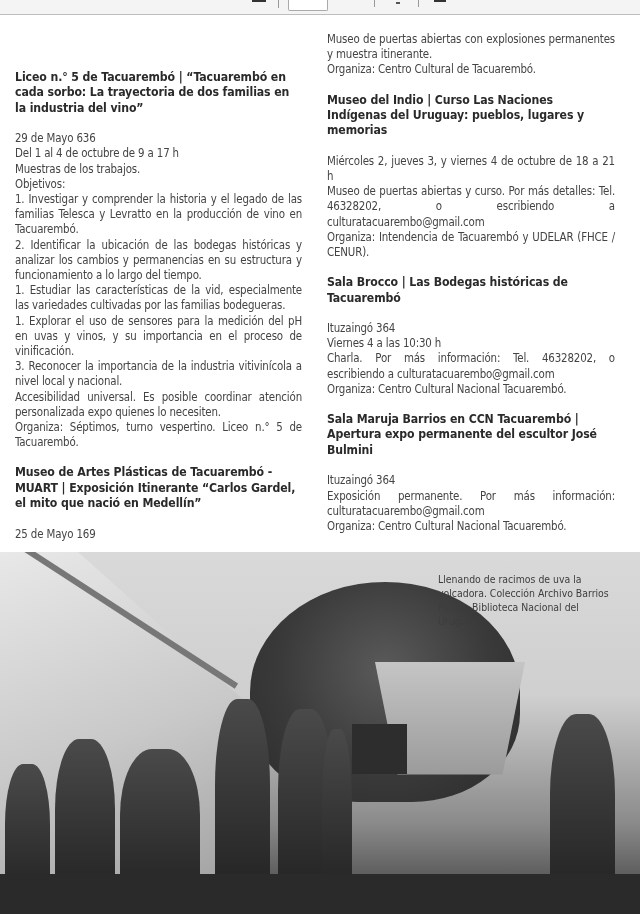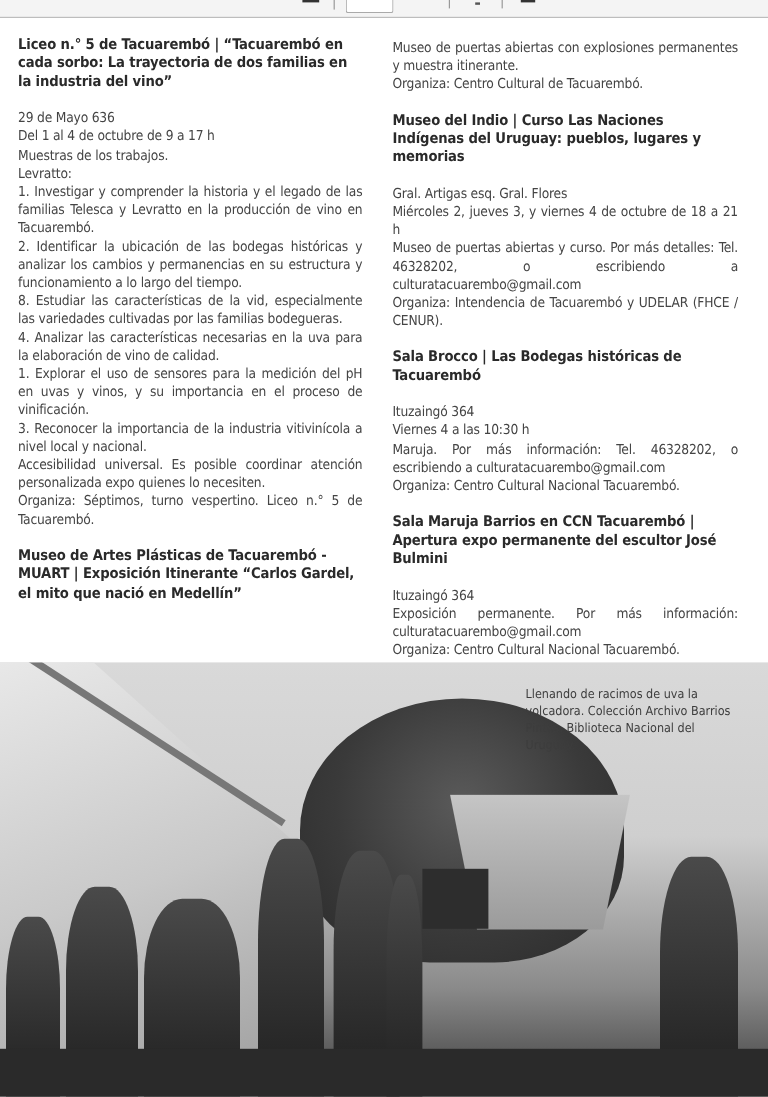--- a/index.html
+++ b/index.html
@@ -11,21 +11,21 @@
   .tb-item { position: absolute; top: 0; }
   .tb-dash { left: 252px; top: 0; width: 14px; height: 2px; background: #333; }
   .tb-sep1 { left: 278px; top: 0; width: 1px; height: 8px; background: #999; }
   .tb-page { left: 288px; top: 0; width: 40px; height: 11px; background: #fff; border: 1px solid #aaa; border-top: none; border-radius: 0 0 2px 2px; }
   .tb-sep2 { left: 374px; top: 0; width: 1px; height: 7px; background: #999; }
   .tb-icon { left: 396px; top: 0; width: 4px; height: 4px; border-bottom: 2px solid #555; }
   .tb-sep3 { left: 418px; top: 0; width: 1px; height: 7px; background: #999; }
   .tb-icon2 { left: 434px; top: 0; width: 12px; height: 2px; background: #333; }
 
   .col { position: absolute; top: 30px; font-size: 11.4px; line-height: 15.2px; text-align: justify; }
-  .col-left { left: 15px; width: 287px; }
+  .col-left { left: 15px; width: 287px; margin-top: 40px; }
   .col-right { left: 327px; width: 288px; top: 32px; }
 
   .event-title { font-weight: bold; color: #2a2a2a; font-size: 12.2px; line-height: 15.4px; text-align: left; margin-bottom: 15px; letter-spacing: -0.1px; }
   .line { display: block; color: #444; letter-spacing: -0.15px; }
   .event { margin-bottom: 15px; }
 
   .photo { position: absolute; left: 0; top: 552px; width: 640px; height: 362px; overflow: hidden;
     background: linear-gradient(180deg, #d9d9d9 0%, #cfcfcf 40%, #8a8a8a 75%, #3c3c3c 100%); }
   .photo .building { position: absolute; left: 0; top: 0; width: 260px; height: 362px;
     background: linear-gradient(160deg, #e8e8e8 0%, #c9c9c9 50%, #9a9a9a 100%); clip-path: polygon(0 0, 30% 0, 100% 45%, 100% 100%, 0 100%); }
@@ -51,52 +51,51 @@
   <div class="tb-item tb-sep3"></div>
   <div class="tb-item tb-icon2"></div>
 </div>
 
 <div class="col col-left">
   <div class="event">
     <div class="event-title">Liceo n.° 5 de Tacuarembó | “Tacuarembó en cada sorbo: La trayectoria de dos familias en la industria del vino”</div>
     <span class="line">29 de Mayo 636</span>
     <span class="line">Del 1 al 4 de octubre de 9 a 17 h</span>
     <span class="line">Muestras de los trabajos.</span>
-    <span class="line">Levratto:</span>
+    <span class="line">Objetivos:</span>
     <span class="line">1. Investigar y comprender la historia y el legado de las familias Telesca y Levratto en la producción de vino en Tacuarembó.</span>
     <span class="line">2. Identificar la ubicación de las bodegas históricas y analizar los cambios y permanencias en su estructura y funcionamiento a lo largo del tiempo.</span>
-    <span class="line">8. Estudiar las características de la vid, especialmente las variedades cultivadas por las familias bodegueras.</span>
-    <span class="line">4. Analizar las características necesarias en la uva para la elaboración de vino de calidad.</span>
+    <span class="line">1. Estudiar las características de la vid, especialmente las variedades cultivadas por las familias bodegueras.</span>
     <span class="line">1. Explorar el uso de sensores para la medición del pH en uvas y vinos, y su importancia en el proceso de vinificación.</span>
     <span class="line">3. Reconocer la importancia de la industria vitivinícola a nivel local y nacional.</span>
     <span class="line">Accesibilidad universal. Es posible coordinar atención personalizada expo quienes lo necesiten.</span>
     <span class="line">Organiza: Séptimos, turno vespertino. Liceo n.° 5 de Tacuarembó.</span>
   </div>
   <div class="event">
     <div class="event-title">Museo de Artes Plásticas de Tacuarembó - MUART | Exposición Itinerante “Carlos Gardel, el mito que nació en Medellín”</div>
+    <span class="line">25 de Mayo 169</span>
   </div>
 </div>
 
 <div class="col col-right">
   <div class="event">
     <span class="line">Museo de puertas abiertas con explosiones permanentes y muestra itinerante.</span>
     <span class="line">Organiza: Centro Cultural de Tacuarembó.</span>
   </div>
   <div class="event">
     <div class="event-title">Museo del Indio | Curso Las Naciones Indígenas del Uruguay: pueblos, lugares y memorias</div>
-    <span class="line">Gral. Artigas esq. Gral. Flores</span>
     <span class="line">Miércoles 2, jueves 3, y viernes 4 de octubre de 18 a 21 h</span>
     <span class="line">Museo de puertas abiertas y curso. Por más detalles: Tel. 46328202, o escribiendo a culturatacuarembo@gmail.com</span>
     <span class="line">Organiza: Intendencia de Tacuarembó y UDELAR (FHCE / CENUR).</span>
   </div>
   <div class="event">
     <div class="event-title">Sala Brocco | Las Bodegas históricas de Tacuarembó</div>
     <span class="line">Ituzaingó 364</span>
     <span class="line">Viernes 4 a las 10:30 h</span>
-    <span class="line">Maruja. Por más información: Tel. 46328202, o escribiendo a culturatacuarembo@gmail.com</span>
+    <span class="line">Charla. Por más información: Tel. 46328202, o escribiendo a culturatacuarembo@gmail.com</span>
     <span class="line">Organiza: Centro Cultural Nacional Tacuarembó.</span>
   </div>
   <div class="event">
     <div class="event-title">Sala Maruja Barrios en CCN Tacuarembó | Apertura expo permanente del escultor José Bulmini</div>
     <span class="line">Ituzaingó 364</span>
     <span class="line">Exposición permanente. Por más información: culturatacuarembo@gmail.com</span>
     <span class="line">Organiza: Centro Cultural Nacional Tacuarembó.</span>
   </div>
 </div>
 

